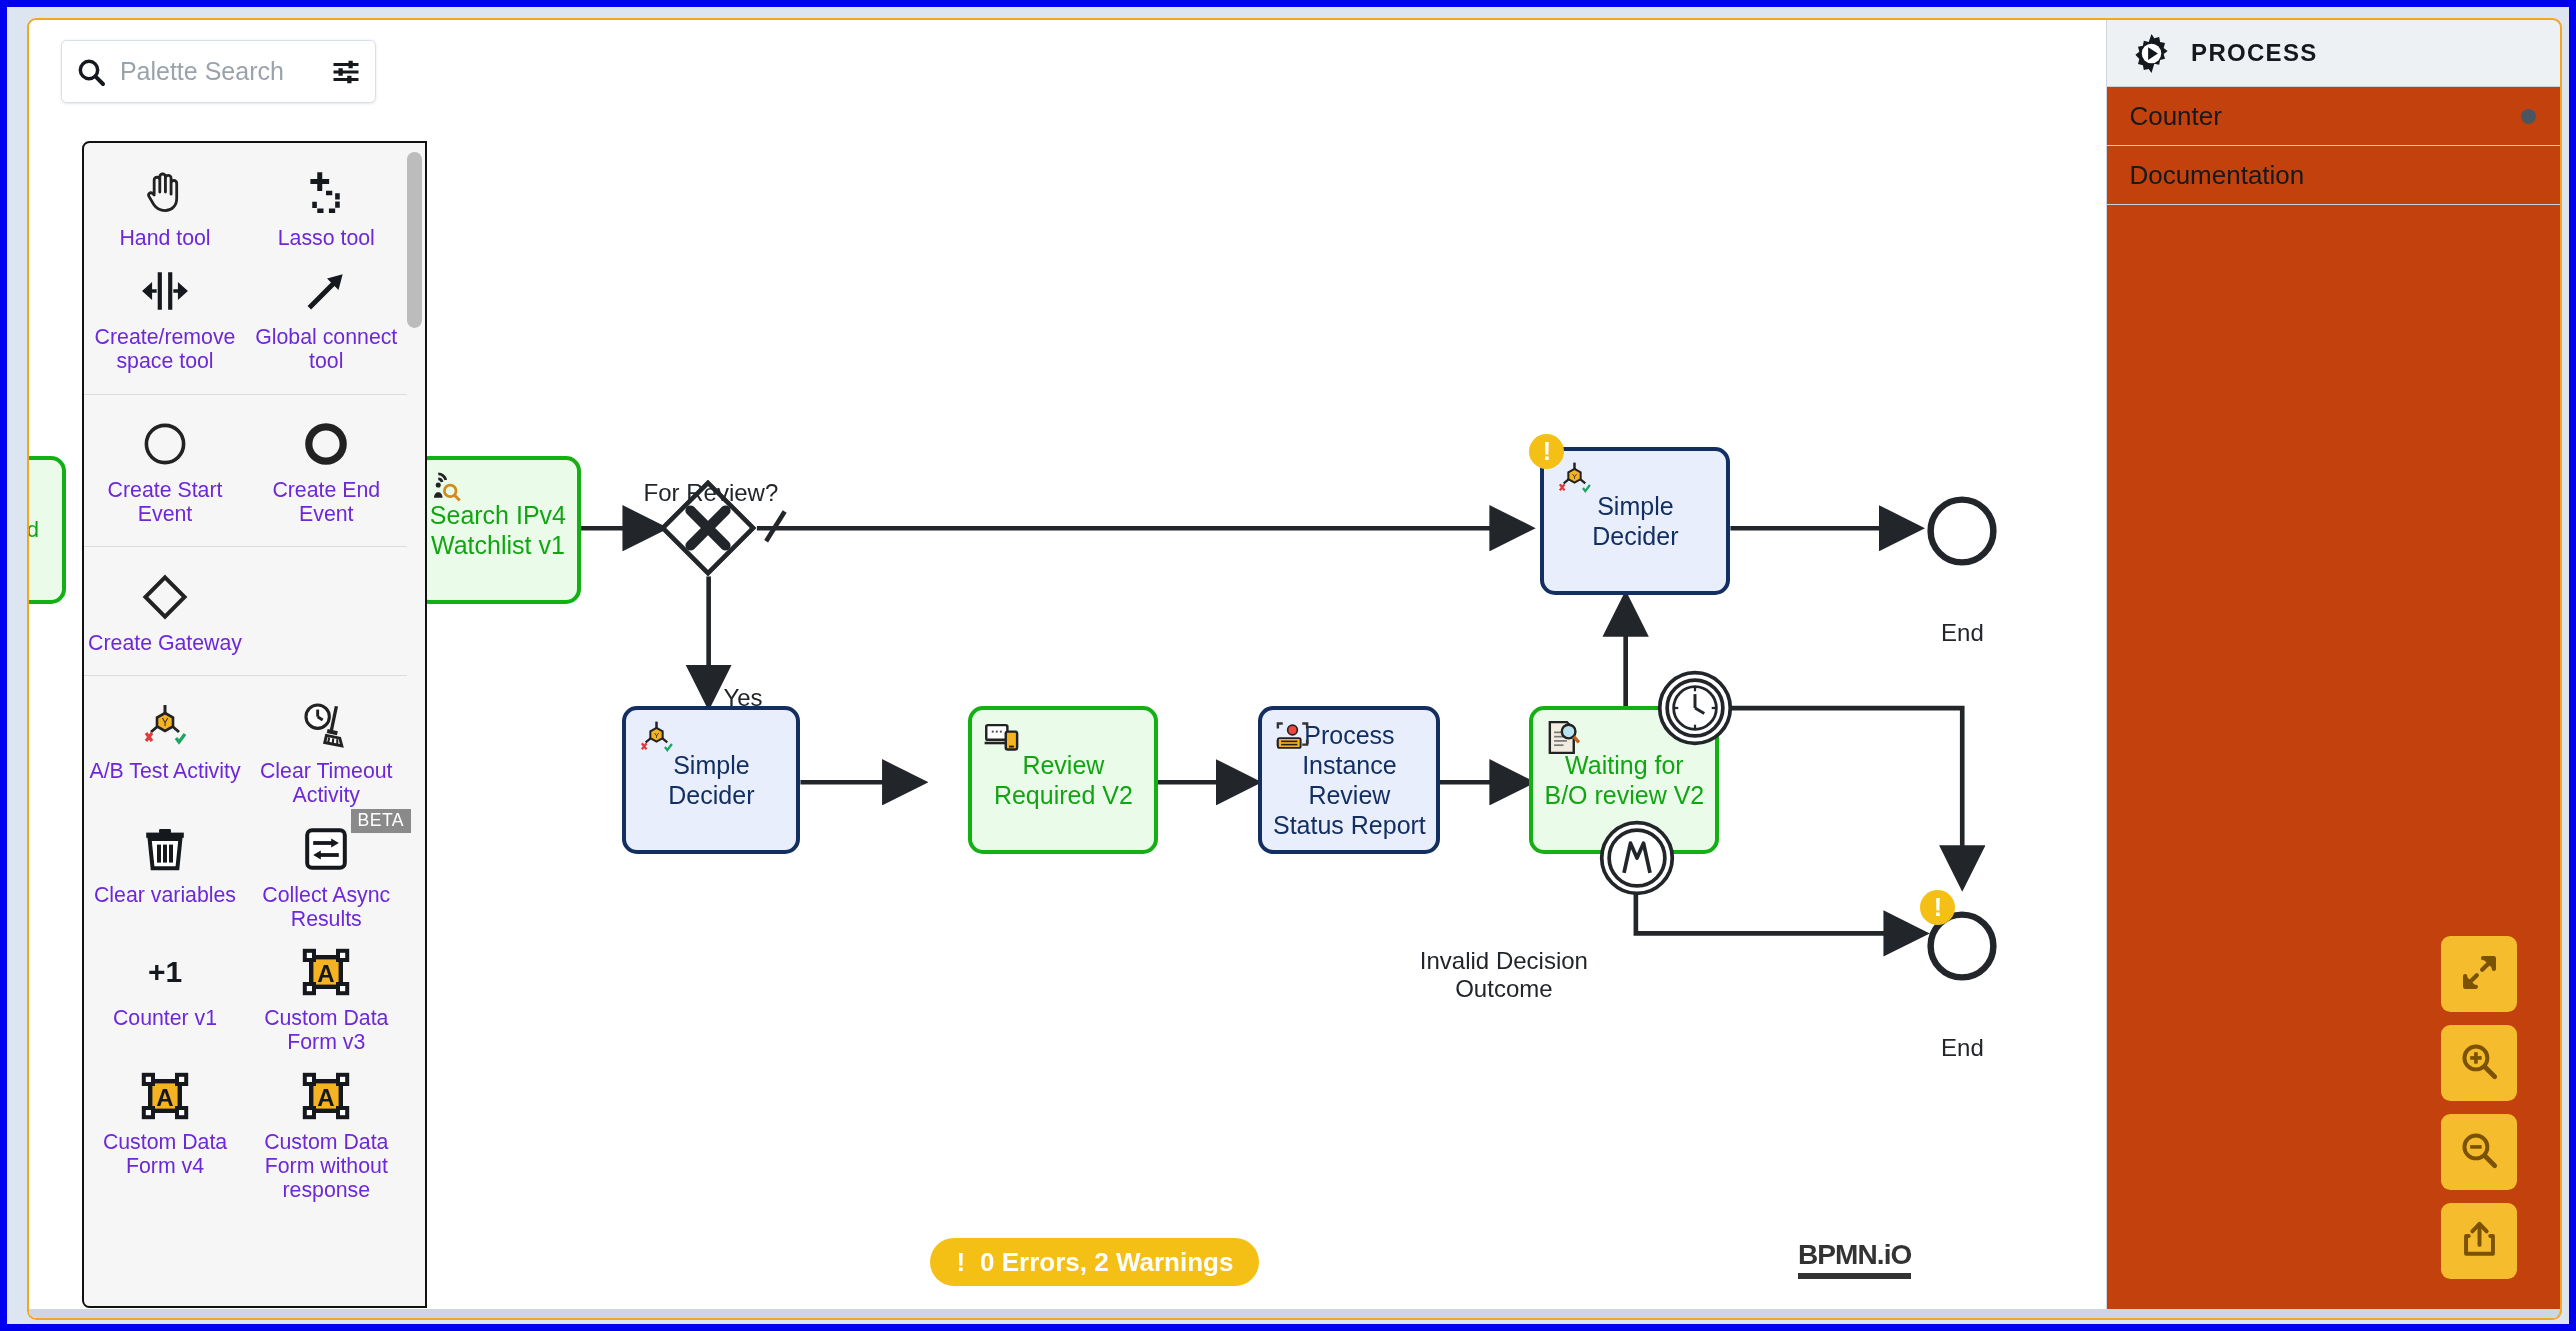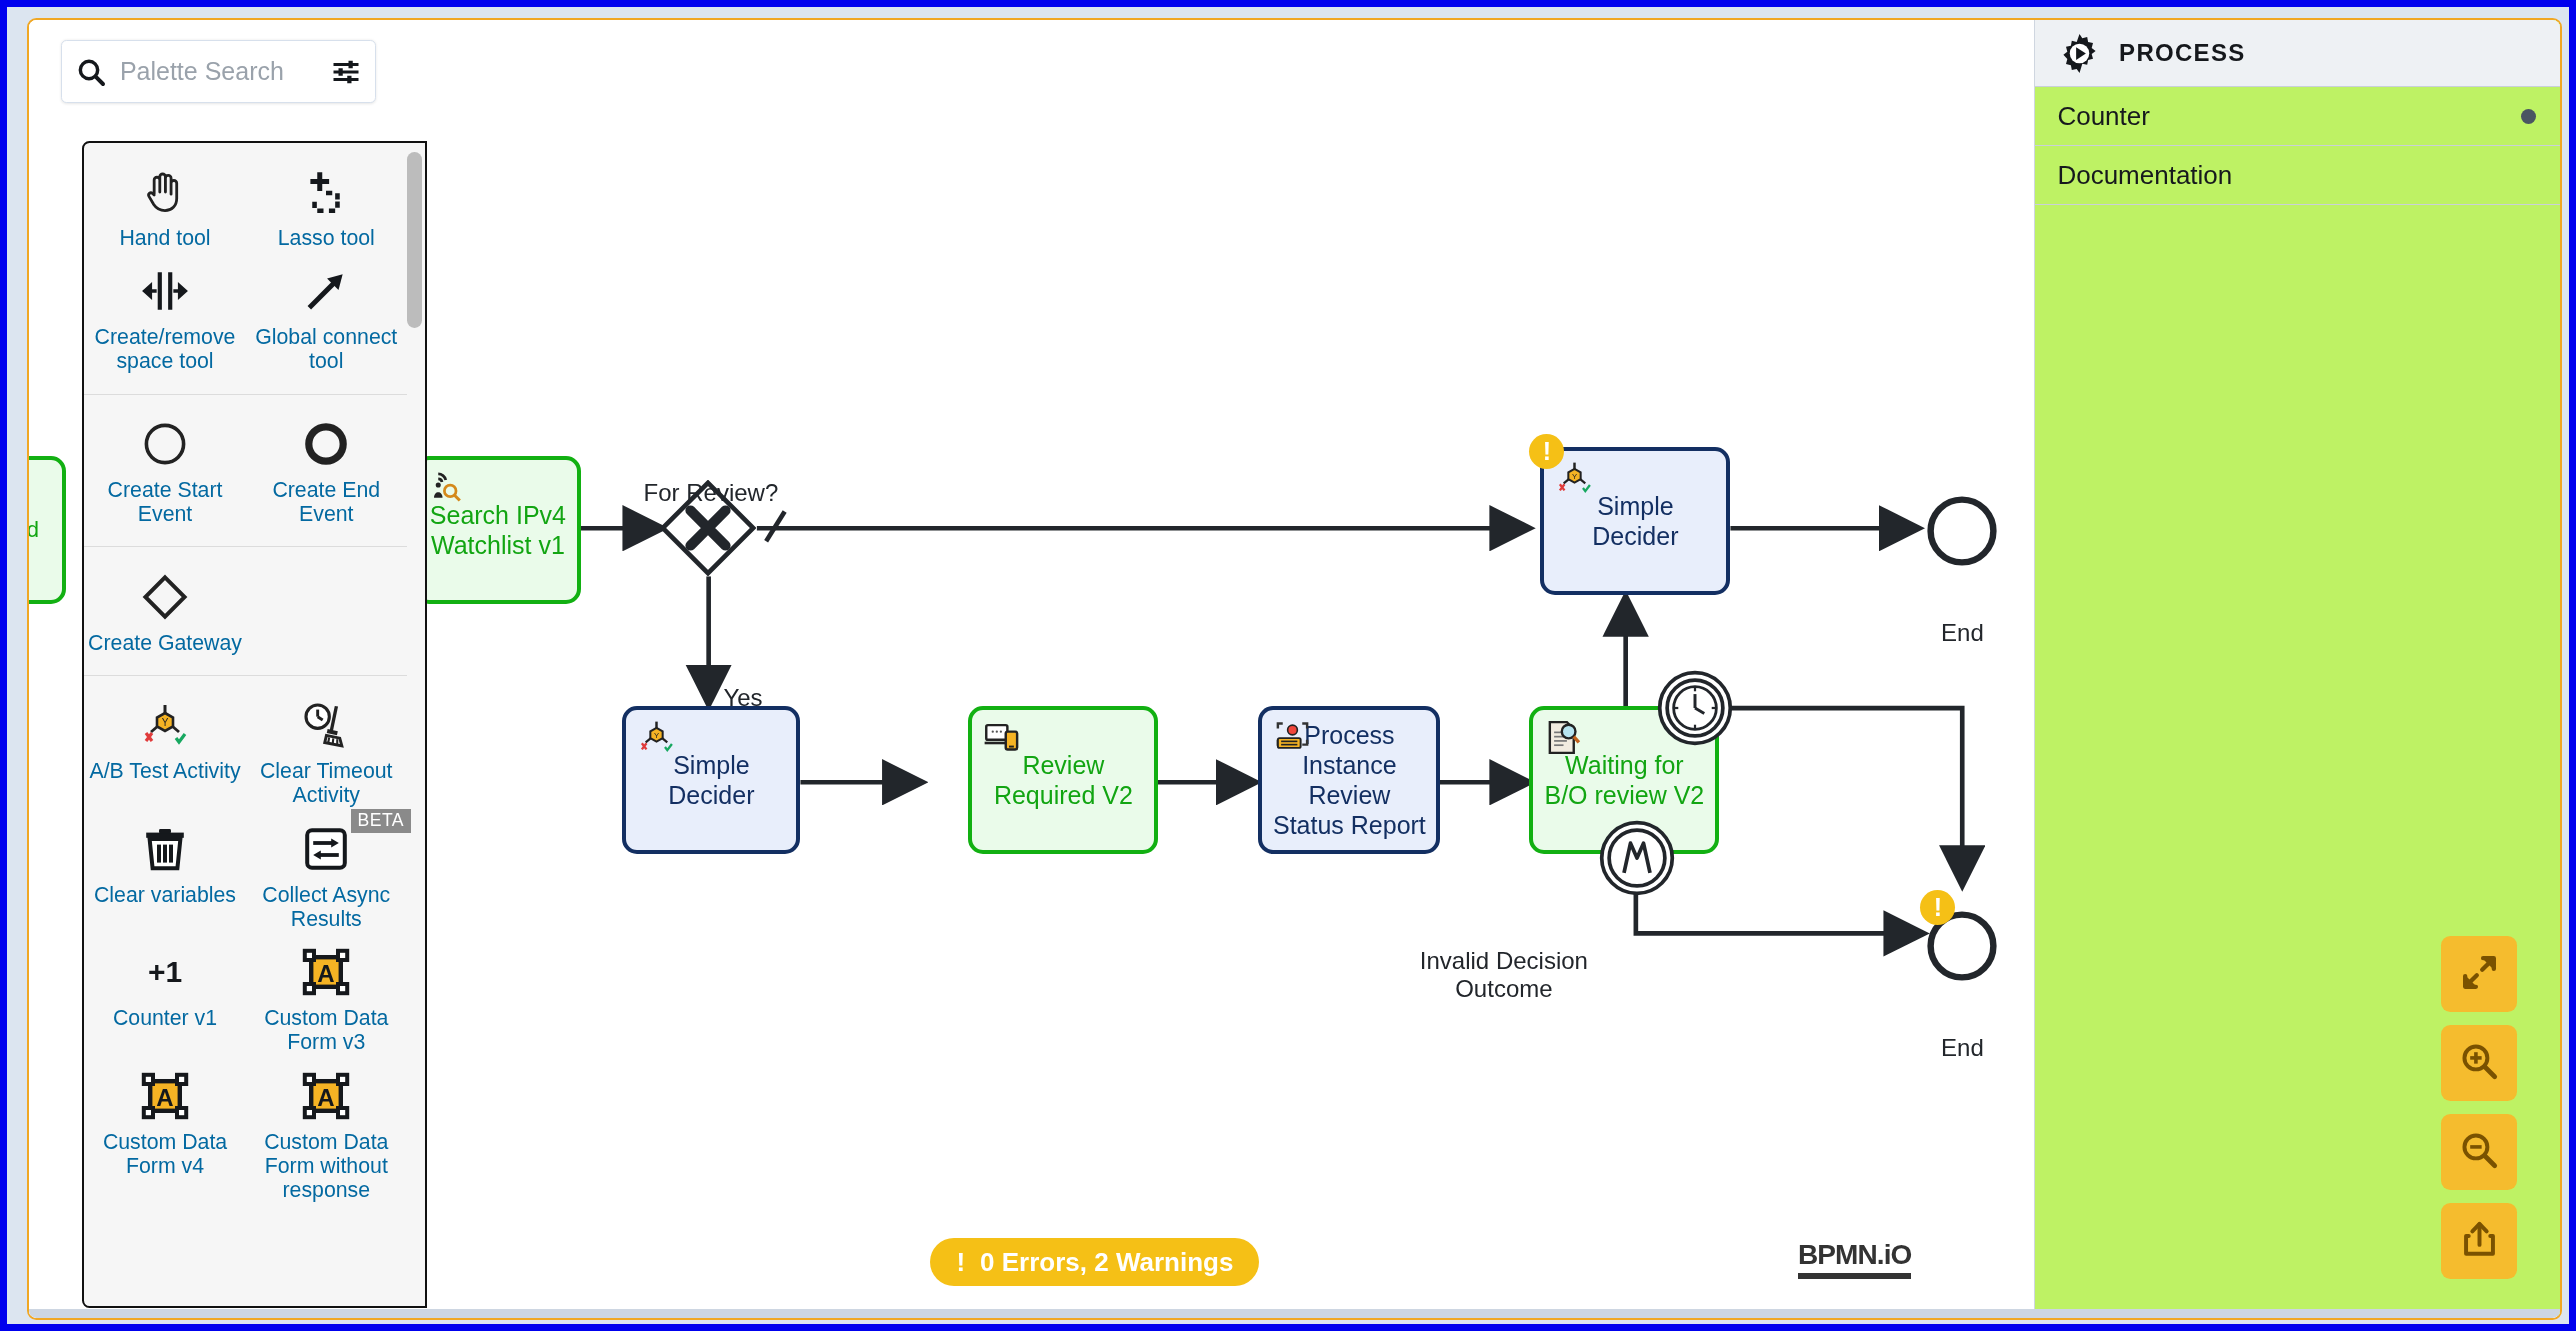--- a/index.html
+++ b/index.html
@@ -95,21 +95,21 @@
   }
   .pal-ico {
     height: 57px; width: 57px;
     display: flex; align-items: center; justify-content: center;
     margin-bottom: 5.6px;
   }
   .pal-label {
     font-size: 21.3px;
     line-height: 24px;
     text-align: center;
-    color: #0369a1;
+    color: #6d28d9;
   }
   .beta-badge {
     position: absolute;
     right: -3.7px; top: -5.6px;
     background: #8a8a8a;
     color: #fff;
     font-size: 17.6px;
     padding: 0.9px 6.5px 1.9px 6.5px;
     letter-spacing: 0.5px;
   }
@@ -117,22 +117,22 @@
     position: absolute;
     right: 3.7px; top: 9.3px;
     width: 15px; height: 176px;
     background: #bcbcbc;
     border-radius: 7.4px;
   }
   
   #props-panel {
     position: absolute;
     right: 0px; top: 0px;
-    width: 526px; height: 1296px;
-    background: #bef264;
+    width: 454px; height: 1296px;
+    background: #c2410c;
     border-left: 0.9px solid #cfd6e0;
     box-sizing: border-box;
     z-index: 30;
   }
   #props-header {
     height: 67px;
     background: #eef1f4;
     display: flex; align-items: center;
     padding: 0 22px;
     border-bottom: 1.9px solid #c9d0d9;

